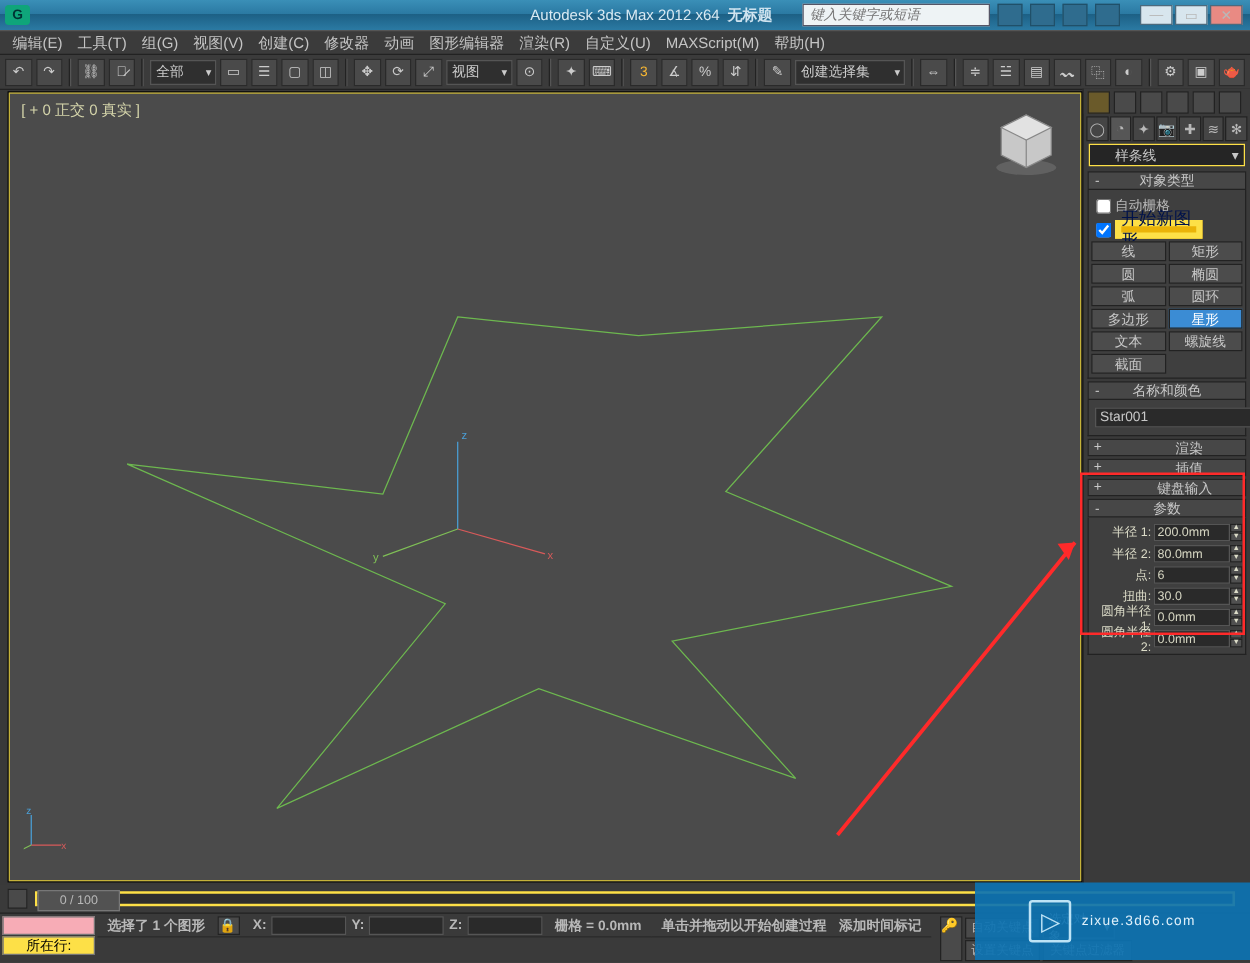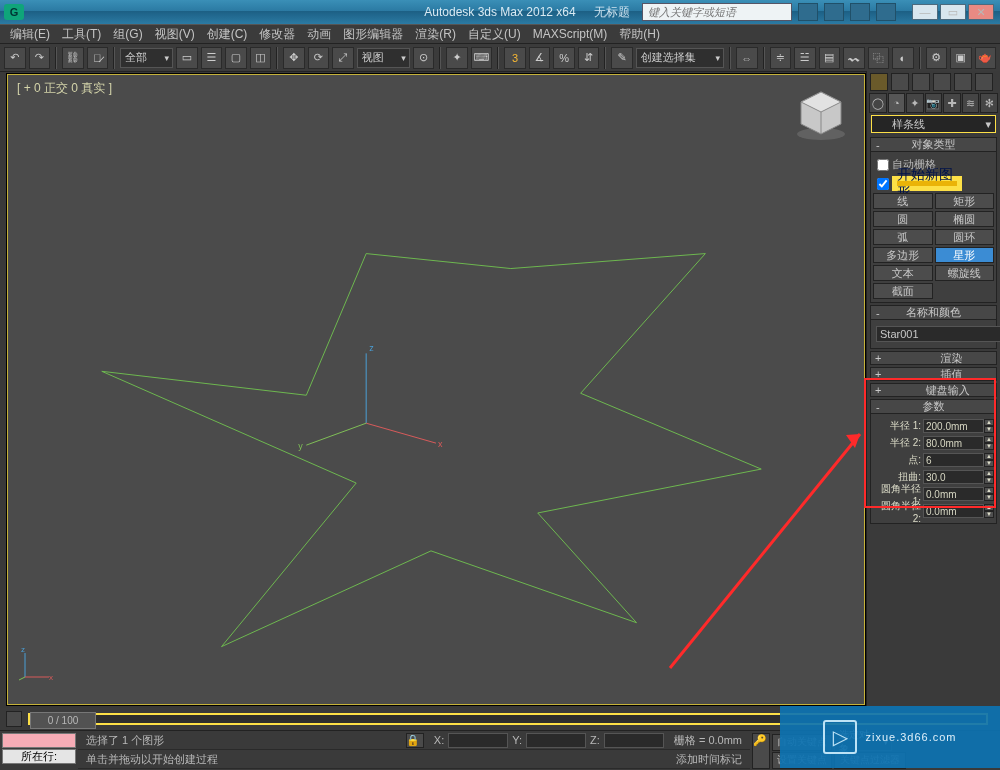--- a/index.html
+++ b/index.html
@@ -2,21 +2,21 @@
 <html><head>
 <meta charset="utf-8">
 <style>
 * { margin: 0; padding: 0; box-sizing: border-box; font-family: "Microsoft YaHei", SimSun, sans-serif; }
 body { width: 1000px; height: 770px; background: #393939; color: #b8b8b8; font-size: 11px; overflow: hidden; position: relative; }
 
 
 .titlebar { height: 24px; background: linear-gradient(#3a8fb7,#2b7aa3 45%,#1c5f84 46%,#2b7aa3); display: flex; align-items: center; padding: 0 4px; position: relative; }
 .app-logo { width: 20px; height: 16px; background: #0fa57a; border-radius: 3px; margin-right: 6px; display: inline-flex; align-items: center; justify-content: center; color: #033; font-weight: bold; }
 .titletext { position: absolute; left: 50%; transform: translateX(-50%); color: #d9eaf3; font-size: 12px; }
-.title-untitled { color: #cfe3ef; font-size: 12px; margin-left: 14px; }
+.title-untitled { color: #cfe3ef; font-size: 12px; margin-left: 2px; font-weight: bold; }
 .title-right { position: absolute; right: 6px; top: 0; display: flex; gap: 6px; align-items: center; height: 24px;}
 .searchbox { width: 150px; height: 18px; background: #eef3f5; border: 1px solid #556; font-style: italic; font-size: 11px; color: #7a7f83; padding: 0 5px; }
 .ticon { width: 20px; height: 18px; background:#2f6c8e; border:1px solid #205069; }
 .win-btns { display:flex; gap:2px; margin-left:10px;}
 .win-btn { width: 26px; height: 16px; background:#d8e6ee; border:1px solid #4c6a7d; display:flex; align-items:center; justify-content:center; }
 .win-close { background:#e98a83;}
 
 
 .menubar { height: 20px; background: #3b3b3b; display:flex; align-items:center; padding:0 6px; gap:4px; border-top:1px solid #555; border-bottom:1px solid #222;}
 .menubar span { color:#c4c4c4; font-size:12px; padding:0 4px; cursor:default;}
@@ -68,22 +68,22 @@
 .param-row .spnbtn div{ height:7px; background:#505050; border:1px solid #222; font-size:6px; line-height:5px; text-align:center;}
 
 
 .timeline { position:absolute; left:0; right:0; bottom:40px; height:22px; background:#3a3a3a; display:flex; align-items:center; padding:0 6px;}
 .tslider{ flex:1; height:12px; background:#2e2e2e; border:2px solid #fde047; position:relative; margin:0 6px;}
 .tslider .thumb{ position:absolute; left:0; top:-3px; width:66px; height:17px; background:#525252; border:1px solid #777; display:flex; align-items:center; justify-content:center; font-size:10px;}
 .status { position:absolute; left:0; right:0; bottom:0; height:40px; background:#3a3a3a; border-top:1px solid #222; display:flex;}
 .status-left{ width:78px; display:flex; flex-direction:column; gap:1px; padding:2px;}
 .status-left input{ height:15px; font-size:11px; border:1px solid #777;}
 .status-left .pinkbox{ background:#f7acb6; color:#333; padding:0 3px;}
-.status-left .whitebox{ background:#e5e5e5; text-align:center;}
-.status-mid{ flex:1; display:flex; flex-direction:column;}
+.status-left .whitebox{ background:#fde047; text-align:center;}
+.status-mid{ flex:1; display:flex; flex-direction:row;font-weight:bold;}
 .status-mid .row{ height:19px; display:flex; align-items:center; gap:10px; padding:0 8px; border-bottom:1px solid #2a2a2a; font-size:11px;}
 .coord-group{ display:flex; gap:4px; align-items:center;}
 .coord-group .cfield{ width:60px; height:15px; background:#2a2a2a; border:1px solid #555; color:#888;}
 .status-right{ width:250px; display:flex; flex-wrap:wrap; gap:2px; padding:2px; align-items:center;}
 
 
 .watermark{ position:absolute; right:0; bottom:2px; width:220px; height:62px; background:rgba(13,115,178,0.92); display:flex; align-items:center; justify-content:center; gap:8px; pointer-events:none;}
 .wm-logo{ width:34px; height:34px; border:2px solid #bde3f6; border-radius:3px; display:flex; align-items:center; justify-content:center; color:#bde3f6; font-size:20px;}
 .wm-txt{ color:#dff0fa; display:flex; flex-direction:column; align-items:flex-start;}
 .wm-txt .big{ font-size:22px; letter-spacing:4px; font-weight:bold;}

